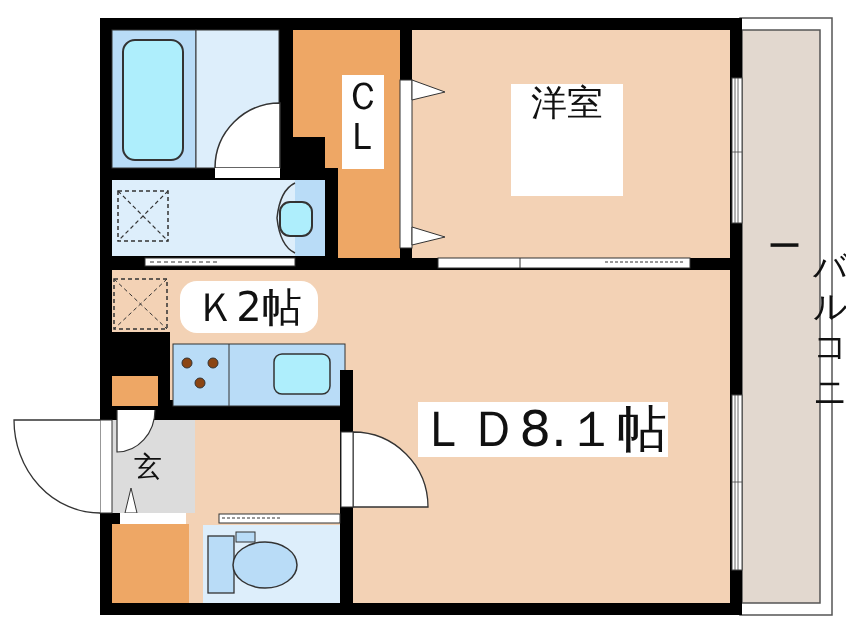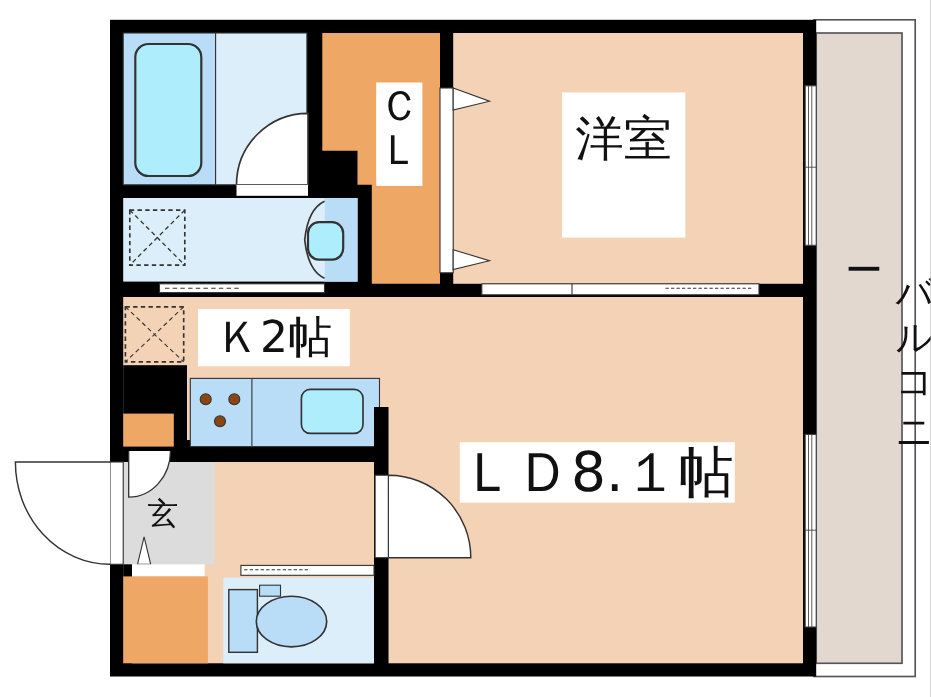--- a/index.html
+++ b/index.html
@@ -110,28 +110,28 @@
   <g>
     <rect x="203" y="525" width="137" height="78" fill="#ddeefb"></rect>
     <rect x="219" y="514" width="121" height="9" fill="#fff" stroke="#333" stroke-width="1"></rect>
     <line x1="222" y1="518" x2="280" y2="518" stroke="#333" stroke-width="1" stroke-dasharray="3 2"></line>
     <rect x="208" y="536" width="26" height="57" fill="#b9dcf7" stroke="#333" stroke-width="1.3"></rect>
     <rect x="236" y="532" width="19" height="10" fill="#b9dcf7" stroke="#333" stroke-width="1"></rect>
     <ellipse cx="265" cy="565" rx="32" ry="23" fill="#b9dcf7" stroke="#333" stroke-width="1.5"></ellipse>
   </g>
 </svg>
 
-<div class="lbl" style="left:511px;top:84px;width:112px;height:112px;font-size:44px;padding-top:20px;">
+<div class="lbl" style="left:511px;top:84px;width:112px;height:112px;font-size:36px;padding-top:0;">
   <div>洋室</div>
 </div>
 
 <div class="lbl" style="left:342px;top:75px;width:42px;height:92px;font-size:38px;padding-top:2px;">
   <div>Ｃ</div>
   <div>Ｌ</div>
 </div>
 
-<div class="lbl" style="left:180px;top:281px;width:138px;height:52px;font-size:40px;line-height:52px;">Ｋ2帖</div>
+<div class="lbl" style="left:180px;top:281px;width:138px;height:52px;font-size:40px;line-height:52px;border-radius:17px;">Ｋ2帖</div>
 
 <div class="lbl" style="left:418px;top:402px;width:250px;height:55px;font-size:50px;line-height:55px;">ＬＤ8.１帖</div>
 
 <div style="position:absolute;left:134px;top:448px;font-size:28px;color:#111;font-family:'DejaVu Sans',sans-serif;">玄</div>
 
 <div class="vert" style="left:762px;top:228px;height:180px;">バルコニー</div>
 
 </body></html>

